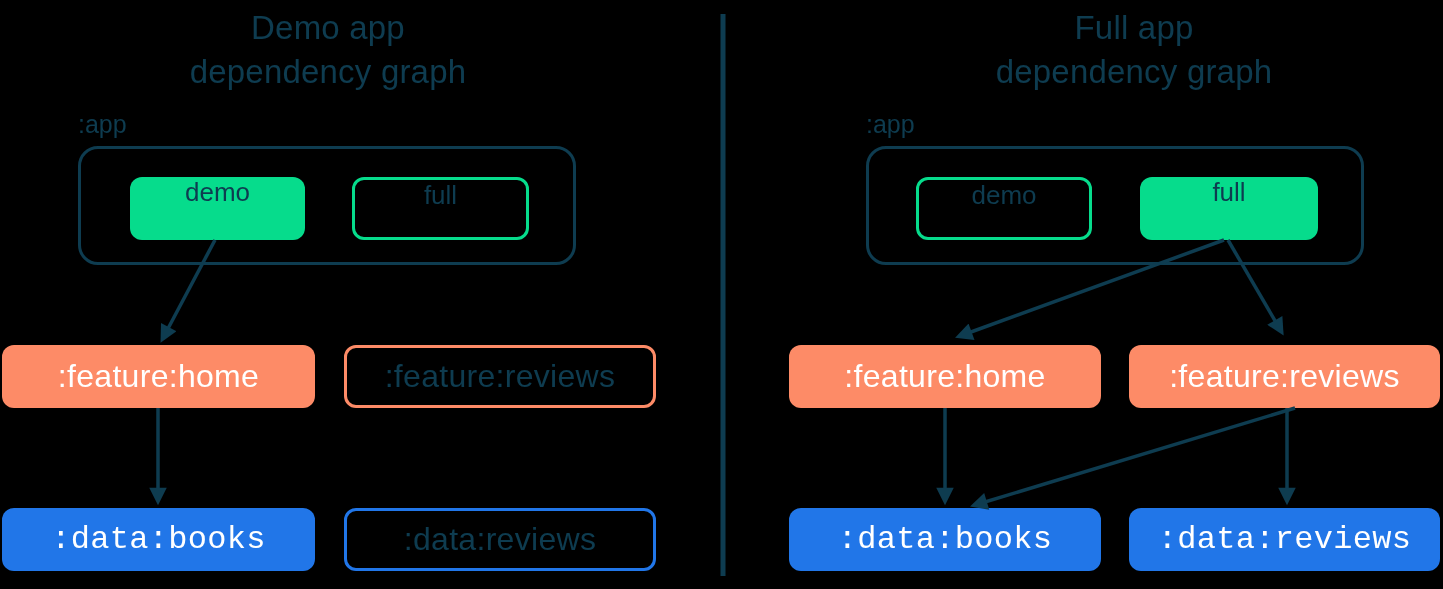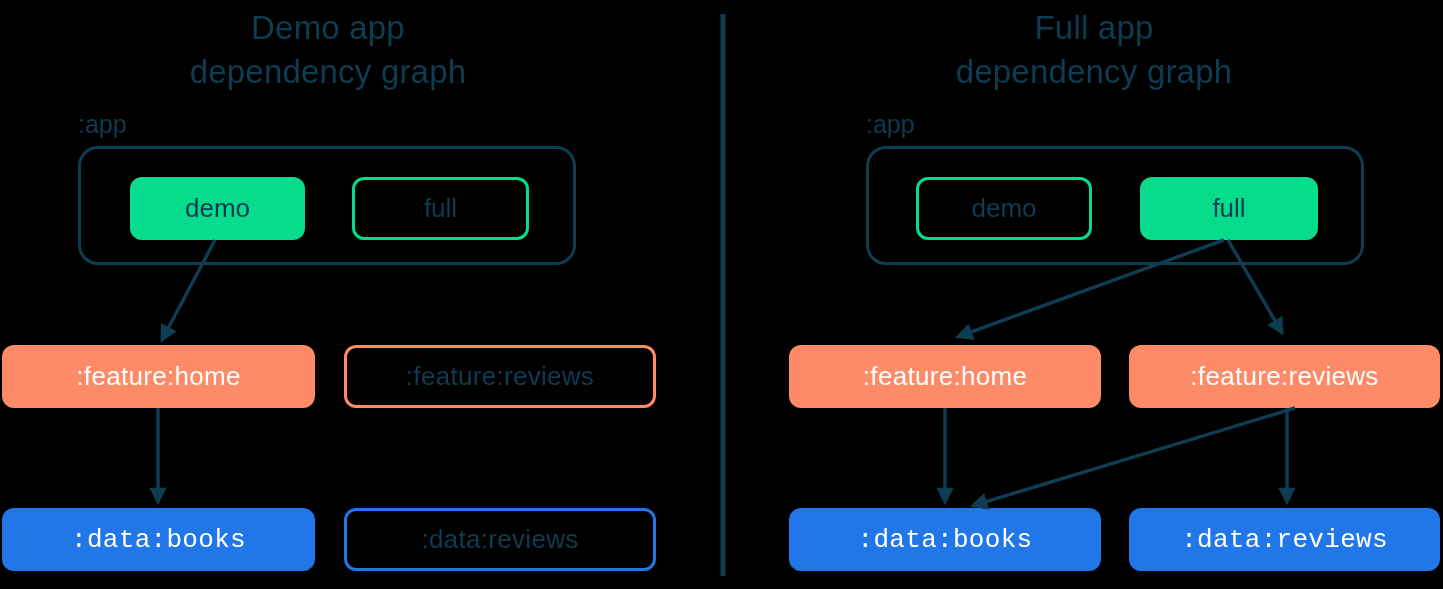--- a/index.html
+++ b/index.html
@@ -24,29 +24,29 @@
   .app-label{
     position:absolute;width:498px;text-align:left;
     color:var(--navy);font-size:25px;font-weight:500;
   }
   .group-box{
     position:absolute;border:3px solid var(--navy);border-radius:20px;
     box-sizing:border-box;background:transparent;
   }
   .chip{
     position:absolute;border-radius:12px;box-sizing:border-box;
-    display:flex;align-items:center;justify-content:center;
+    display:flex;justify-content:center;
     font-size:26px;font-weight:500;
   }
   .chip.green-fill{background:var(--green);color:var(--navy);}
   .chip.green-line{border:3px solid var(--green);color:var(--navy);background:transparent;}
   .module{
     position:absolute;border-radius:12px;box-sizing:border-box;
     display:flex;align-items:center;justify-content:center;
-    font-size:26px;font-weight:400;letter-spacing:.3px;
+    font-size:32px;font-weight:400;letter-spacing:.3px;
   }
   .module.orange-fill{background:var(--orange);color:var(--white);}
   .module.orange-line{border:3px solid var(--orange);color:var(--navy);background:transparent;}
   .module.blue-fill{background:var(--blue);color:var(--white);font-family:Liberation Mono, monospace;}
   .module.blue-line{border:3px solid var(--blue);color:var(--navy);background:transparent;}
   svg.overlay{position:absolute;left:0;top:0;pointer-events:none;}
   svg.overlay line{stroke:var(--navy);stroke-width:3.5;}
   svg.overlay line.divider{stroke-width:5;}
   svg.overlay .arrowhead{fill:var(--navy);}
 </style>
@@ -78,21 +78,21 @@
     </div>
 
   <div class="module blue-fill" style="left:2px;top:508px;width:313px;height:63px;">
       <span>:data:books</span>
     </div>
 
   <div class="module blue-line" style="left:344px;top:508px;width:312px;height:63px;">
       <span>:data:reviews</span>
     </div>
 
-  <div class="title" style="left:794px;top:6px;"><span>Full app</span><br><span>dependency graph</span></div>
+  <div class="title" style="left:834px;top:6px;"><span>Full app</span><br><span>dependency graph</span></div>
 
   <div class="app-label" style="left:866px;top:110px;">:app</div>
 
   <div class="group-box" style="left:866px;top:146px;width:498px;height:119px;"></div>
 
   <div class="chip green-line" style="left:916px;top:177px;width:176px;height:63px;">
       <span>demo</span>
     </div>
 
   <div class="chip green-fill" style="left:1140px;top:177px;width:178px;height:63px;">

